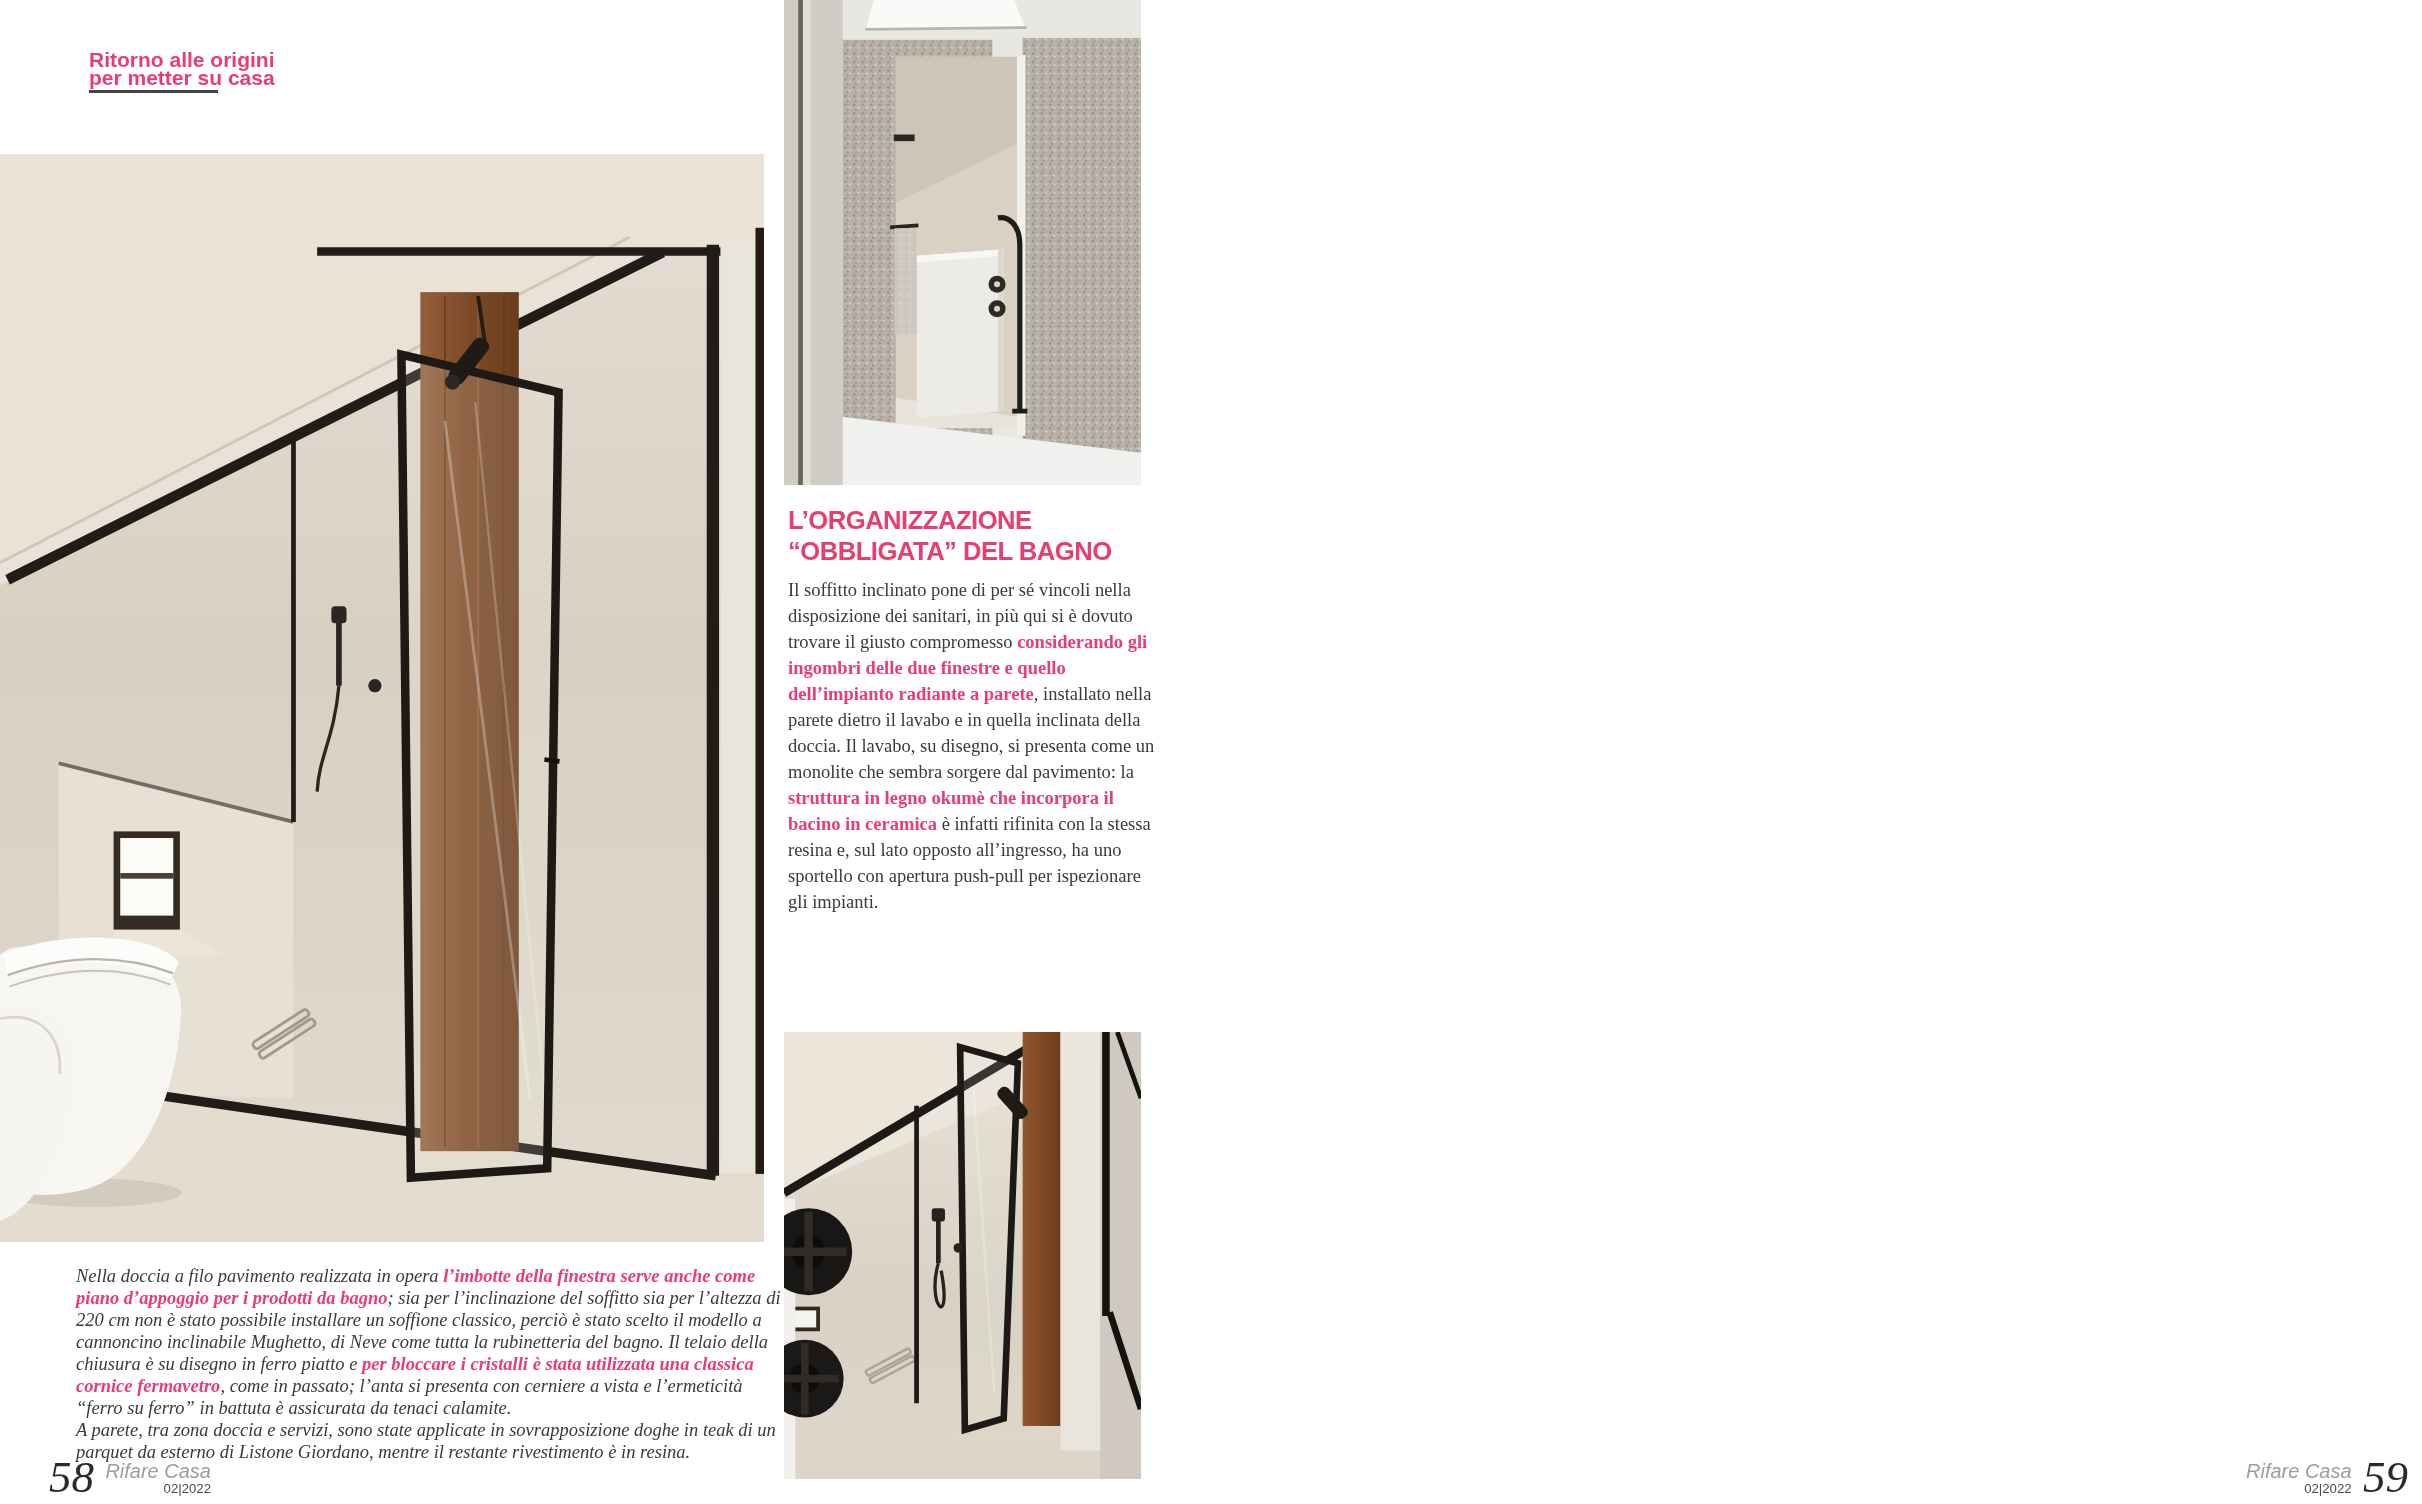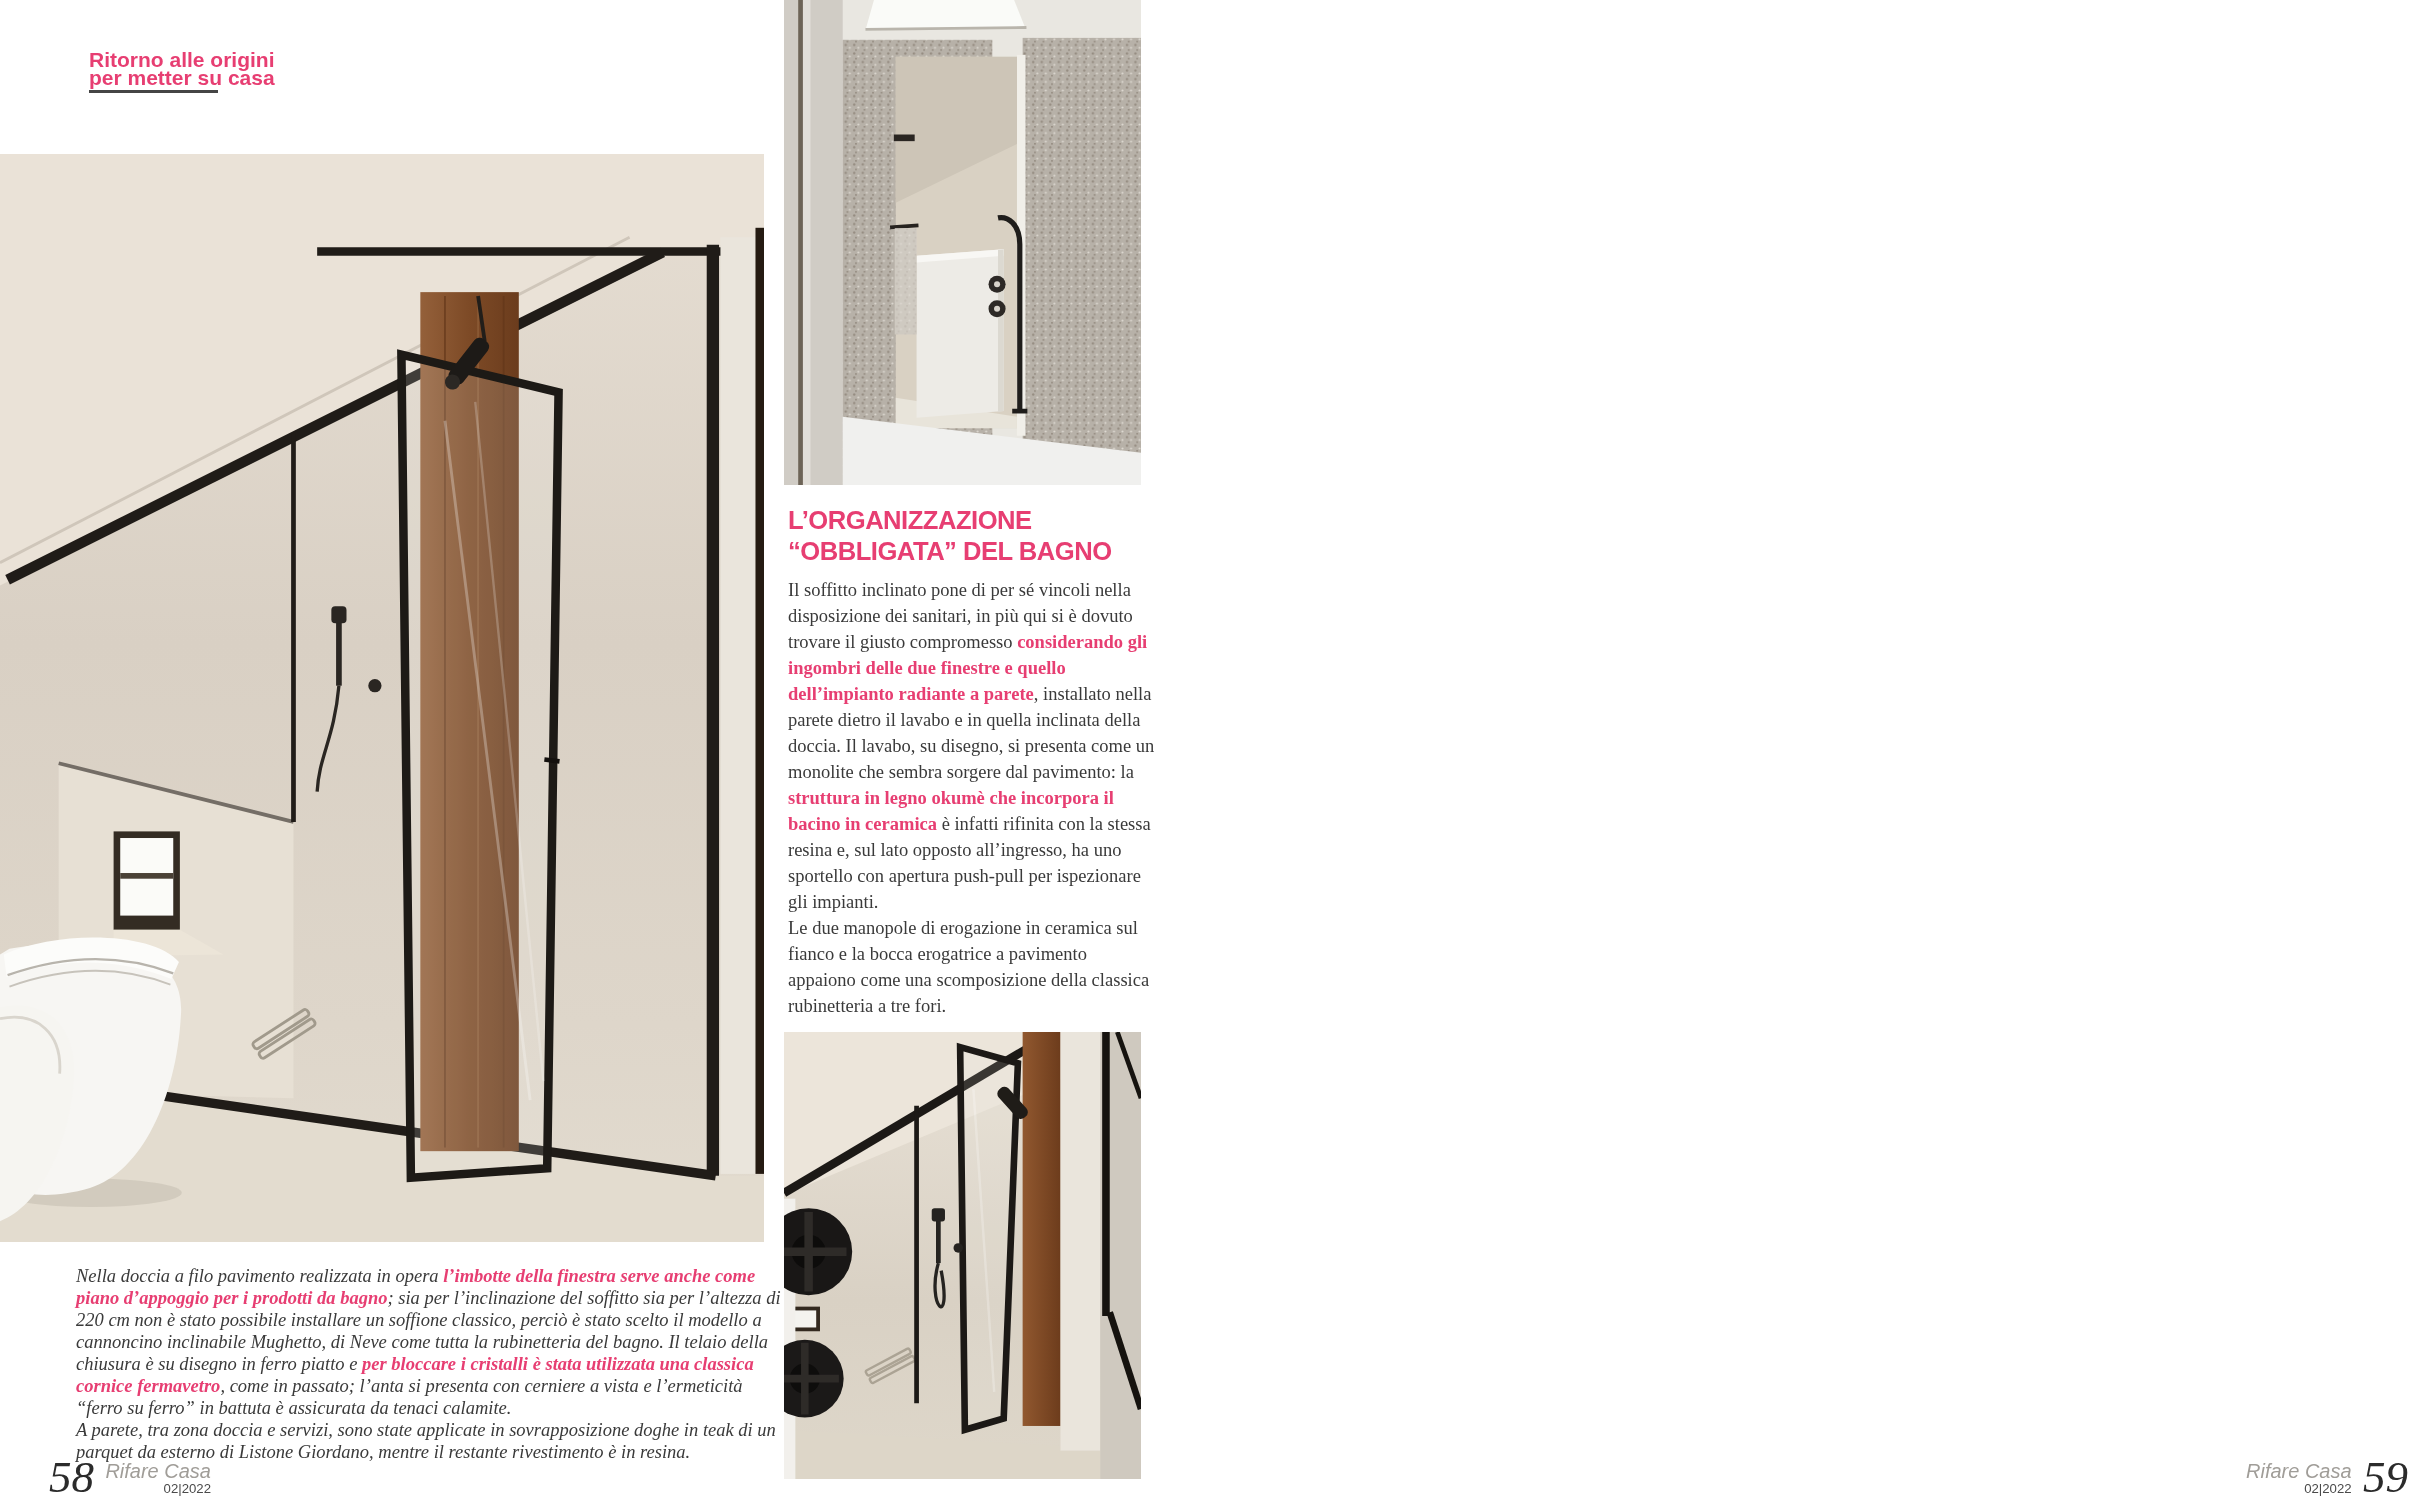--- a/index.html
+++ b/index.html
@@ -233,21 +233,20 @@
 </svg>
 </figure>
 
 <h2 class="col-heading">
   <span>L’ORGANIZZAZIONE</span><br>
   <span>“OBBLIGATA” DEL BAGNO</span>
 </h2>
 
 <div class="col-body">
   <p><span>Il soffitto inclinato pone di per sé vincoli nella disposizione dei sanitari, in più qui si è dovuto trovare il giusto compromesso </span><span class="hl">considerando gli ingombri delle due finestre e quello dell’impianto radiante a parete</span><span>, installato nella parete dietro il lavabo e in quella inclinata della doccia. Il lavabo, su disegno, si presenta come un monolite che sembra sorgere dal pavimento: la </span><span class="hl">struttura in legno okumè che incorpora il bacino in ceramica</span><span> è infatti rifinita con la stessa resina e, sul lato opposto all’ingresso, ha uno sportello con apertura push-pull per ispezionare gli impianti.</span></p>
-  <p><span>Le due manopole di erogazione in ceramica sul fianco e la bocca erogatrice a pavimento appaiono come una scomposizione della classica rubinetteria a tre fori.</span></p>
 </div>
 
 <figure class="right-col-photo-bottom">
 <svg viewBox="0 0 377 472" preserveAspectRatio="none">
   <defs>
     <linearGradient id="wood2" x1="0" y1="0" x2="1" y2="0">
       <stop offset="0" stop-color="#91582f"></stop>
           <stop offset="1" stop-color="#6d3c1c"></stop>
     </linearGradient>
     <linearGradient id="bg2" x1="0" y1="0" x2="0" y2="1">

